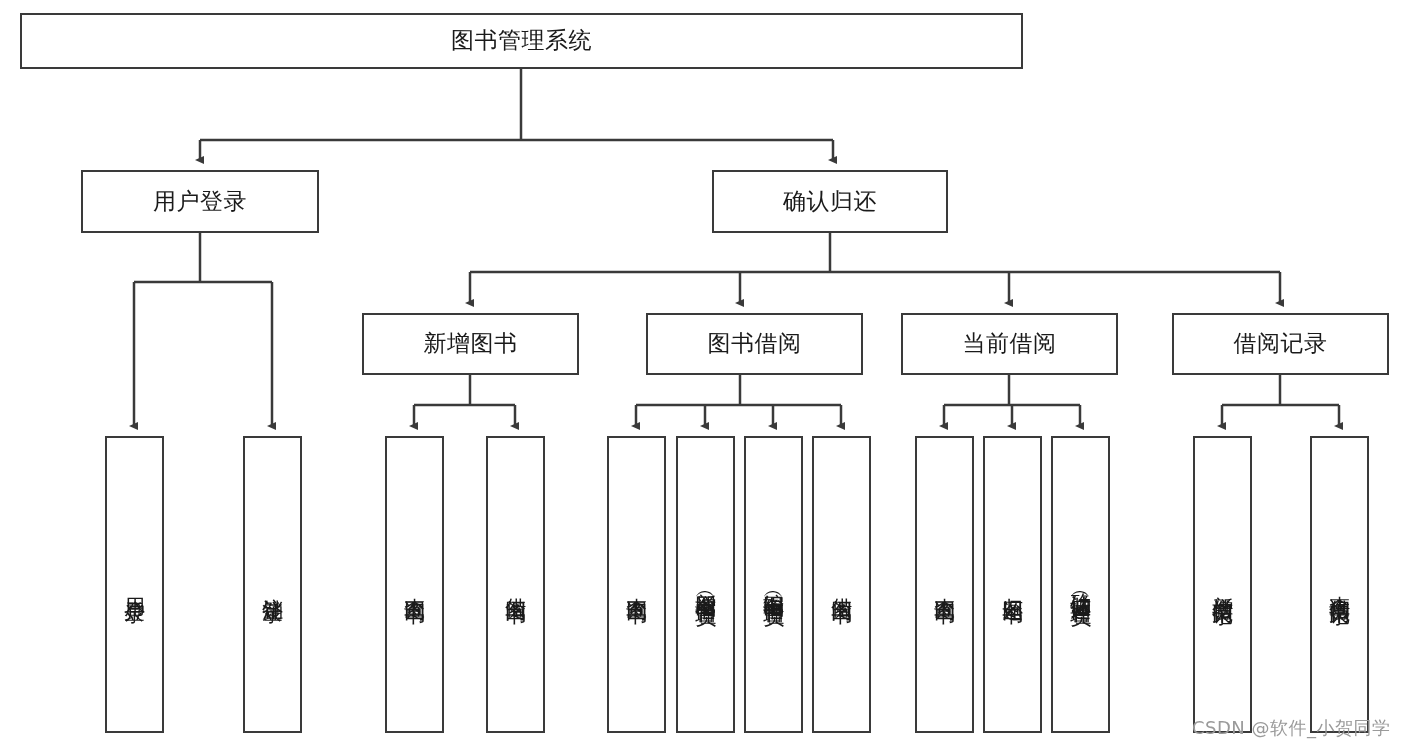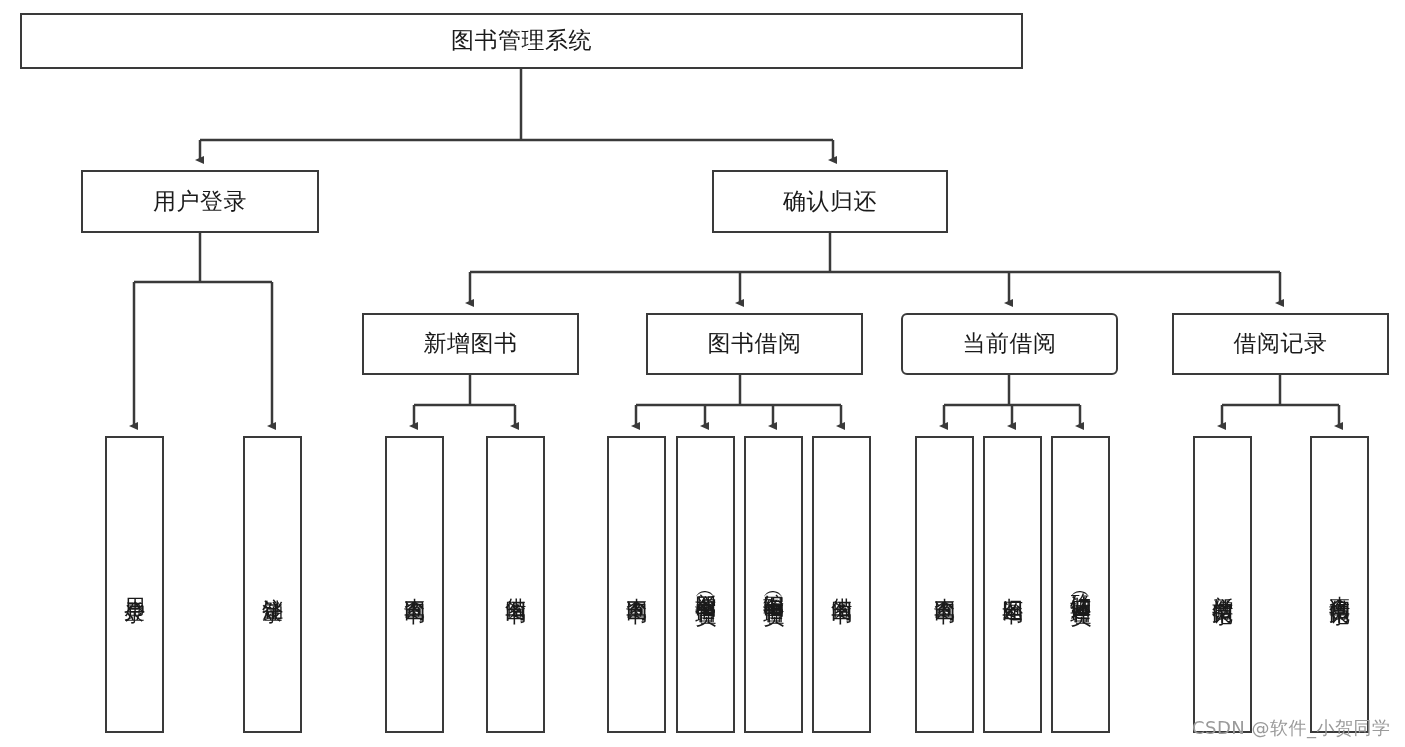--- a/index.html
+++ b/index.html
@@ -112,21 +112,21 @@
     </g>
   </svg>
 
   <div class="node h" style="left: 20px; top: 13px; width: 1003px; height: 56px;">图书管理系统</div>
 
   <div class="node h" style="left: 81px; top: 170px; width: 238px; height: 63px;">用户登录</div>
   <div class="node h" style="left: 712px; top: 170px; width: 236px; height: 63px;">确认归还</div>
 
   <div class="node h" style="left: 362px; top: 313px; width: 217px; height: 62px;">新增图书</div>
   <div class="node h" style="left: 632px; top: 313px; width: 217px; height: 62px; margin-left: 14px;">图书借阅</div>
-  <div class="node h" style="left: 901px; top: 313px; width: 217px; height: 62px; border-radius: 6px;">当前借阅</div>
+  <div class="node h" style="left: 901px; top: 313px; width: 217px; height: 62px;">当前借阅</div>
   <div class="node h" style="left: 1172px; top: 313px; width: 217px; height: 62px;">借阅记录</div>
 
   <div class="node v" style="left: 105px; top: 436px; width: 59px; height: 297px;">用户登录</div>
   <div class="node v" style="left: 243px; top: 436px; width: 59px; height: 297px;">注销登录</div>
   <div class="node v" style="left: 385px; top: 436px; width: 59px; height: 297px;">查询图书</div>
   <div class="node v" style="left: 486px; top: 436px; width: 59px; height: 297px;">借阅图书</div>
   <div class="node v" style="left: 607px; top: 436px; width: 59px; height: 297px;">查询图书</div>
   <div class="node v" style="left: 676px; top: 436px; width: 59px; height: 297px;">新增图书（管理员）</div>
   <div class="node v" style="left: 744px; top: 436px; width: 59px; height: 297px;">编辑图书（管理员）</div>
   <div class="node v" style="left: 812px; top: 436px; width: 59px; height: 297px;">借阅图书</div>

